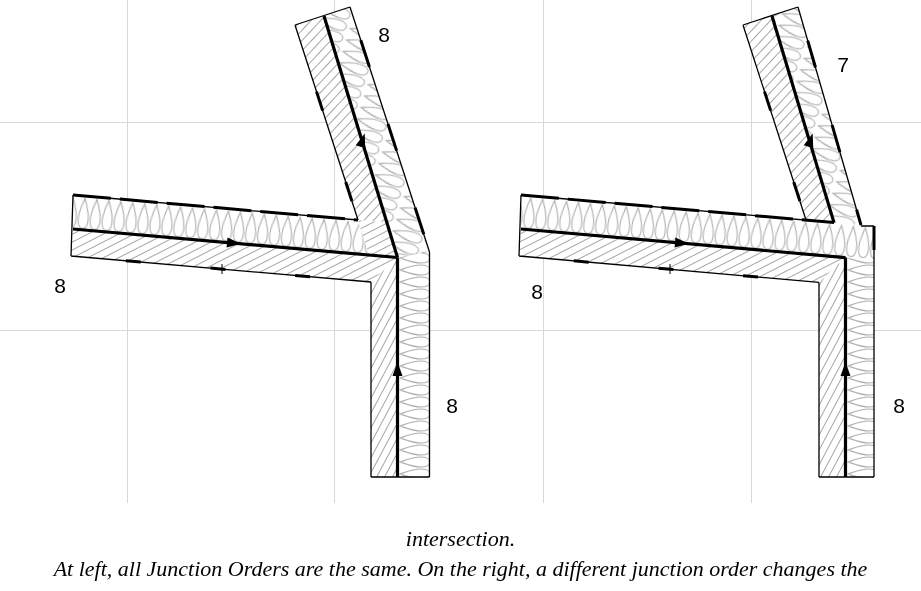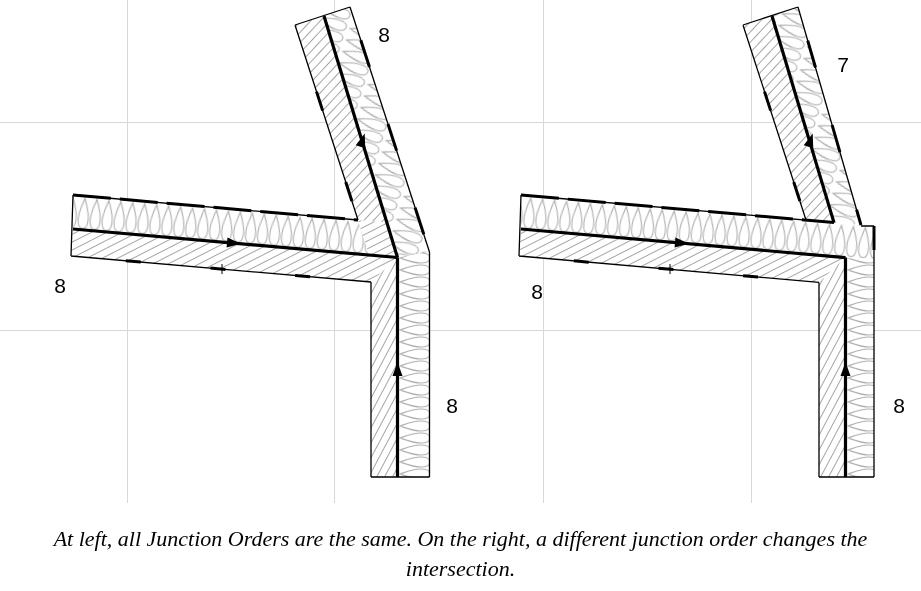--- a/index.html
+++ b/index.html
@@ -128,17 +128,17 @@
       <polygon points="9,0 -5,-5 -5,5" transform="translate(810,142) rotate(-72.5)" fill="#000"></polygon>
       <polygon points="9,0 -5,-5 -5,5" transform="translate(845.5,371) rotate(-90)" fill="#000"></polygon>
 
       <text x="537" y="299" text-anchor="middle">8</text>
       <text x="843" y="72" text-anchor="middle">7</text>
       <text x="899" y="413" text-anchor="middle">8</text>
     </g>
   </svg>
 
   <div class="caption">
+    <div>intersection.</div>
     <div>At left, all Junction Orders are the same. On the right, a different junction order changes the</div>
-    <div>intersection.</div>
   </div>
 
 </div>
 
 </body></html>

